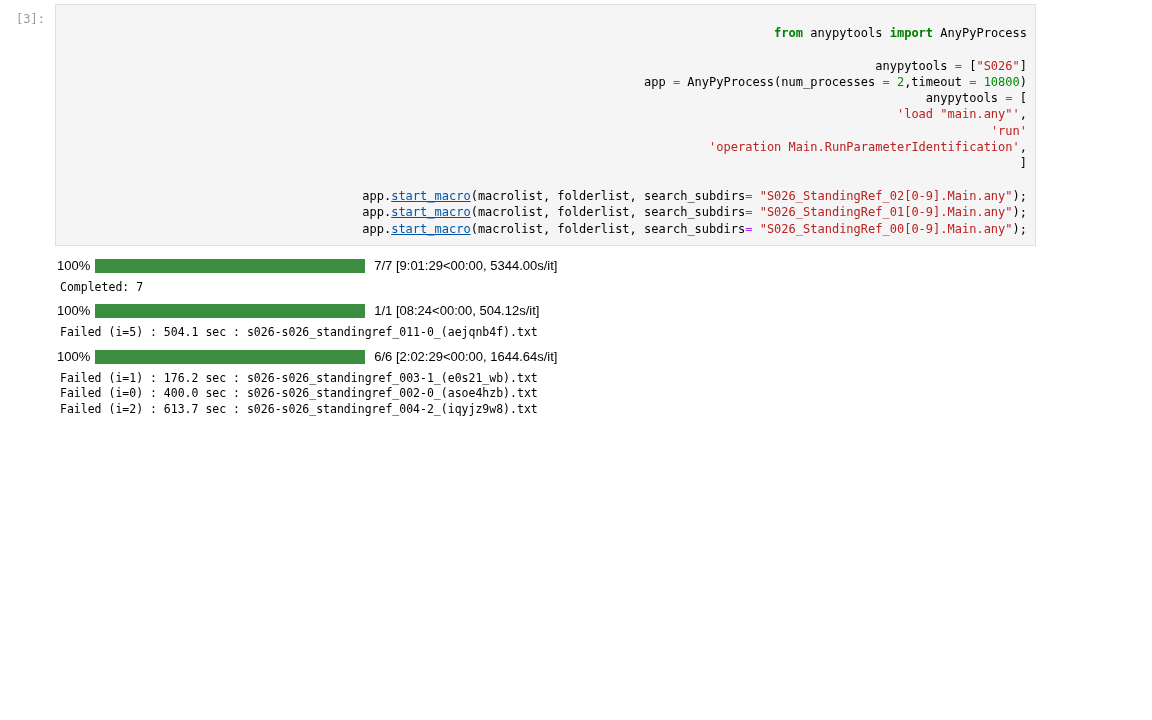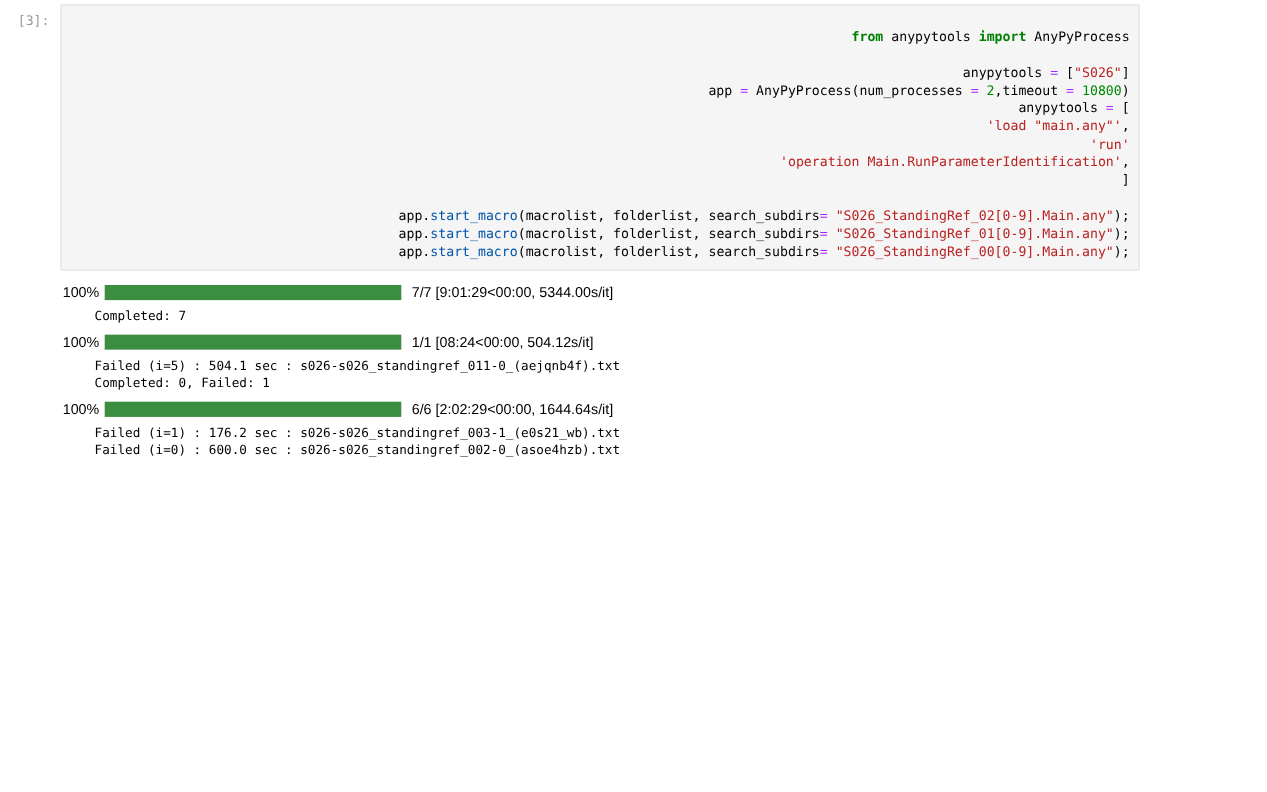--- a/index.html
+++ b/index.html
@@ -26,40 +26,40 @@
     padding:20px 8px 8px 8px;
     text-align:right;
   }
   .code-line{
     font-family:"DejaVu Sans Mono","Liberation Mono",monospace;
     font-size:12px; line-height:16.3px; white-space:pre; color:#000;
   }
   .tok-kw{color:var(--keyword); font-weight:bold;}
   .tok-str{color:var(--string);}
   .tok-num{color:var(--number);}
-  .tok-prop{color:var(--property);}
+  .tok-prop{color:var(--property);text-decoration:underline;}
   .tok-op{color:var(--operator);}
   .tok-pl{color:#000;}
 
   .outputs{margin-left:57px; margin-top:13px;}
 
   .progress-row{display:flex; align-items:flex-start; height:14px; margin:9px 0 7px 0;}
   .progress-row.first{margin-top:0;}
   .pct-label{font-size:13px; color:#000; margin-right:5px; line-height:14px;}
   .pbar{
     width:270px; height:14px; background:var(--progress-track);
     position:relative; overflow:hidden; flex:0 0 270px;
   }
   .pbar-fill{position:absolute; left:0; top:0; bottom:0; background:var(--progress-fill);}
   .pstats{font-size:13px; color:#000000; margin-left:9px; line-height:14px; white-space:pre;}
 
   .text-block{margin:0 0 0 3px;}
   .out-line{
     font-family:"DejaVu Sans Mono","Liberation Mono",monospace;
-    font-size:11.5px; line-height:15.5px; white-space:pre; color:var(--output-text);margin-left:26px;
+    font-size:11.5px; line-height:15.5px; white-space:pre; color:var(--output-text);
   }
 </style>
 </head>
 <body>
 
 <div class="notebook">
 
   <div class="cell-row">
     <div class="prompt">[3]:</div>
     <div class="input-box">
@@ -94,28 +94,28 @@
       </div>
       <div class="progress-row">
         <span class="pct-label">100%</span>
         <div class="pbar">
           <div class="pbar-fill" style="width: 100%;"></div>
         </div>
         <span class="pstats">1/1 [08:24&lt;00:00, 504.12s/it]</span>
       </div>
       <div class="text-block">
         <div class="out-line">Failed (i=5) : 504.1 sec : s026-s026_standingref_011-0_(aejqnb4f).txt</div>
-        <div class="out-line">Completed: 0, Failed: 1</div>
       </div>
       <div class="progress-row">
         <span class="pct-label">100%</span>
         <div class="pbar">
           <div class="pbar-fill" style="width: 100%;"></div>
         </div>
         <span class="pstats">6/6 [2:02:29&lt;00:00, 1644.64s/it]</span>
       </div>
       <div class="text-block">
         <div class="out-line">Failed (i=1) : 176.2 sec : s026-s026_standingref_003-1_(e0s21_wb).txt</div>
-        <div class="out-line">Failed (i=0) : 600.0 sec : s026-s026_standingref_002-0_(asoe4hzb).txt</div>
+        <div class="out-line">Failed (i=0) : 400.0 sec : s026-s026_standingref_002-0_(asoe4hzb).txt</div>
+        <div class="out-line">Failed (i=2) : 613.7 sec : s026-s026_standingref_004-2_(iqyjz9w8).txt</div>
       </div>
     </div>
 
 </div>
 
 </body></html>

